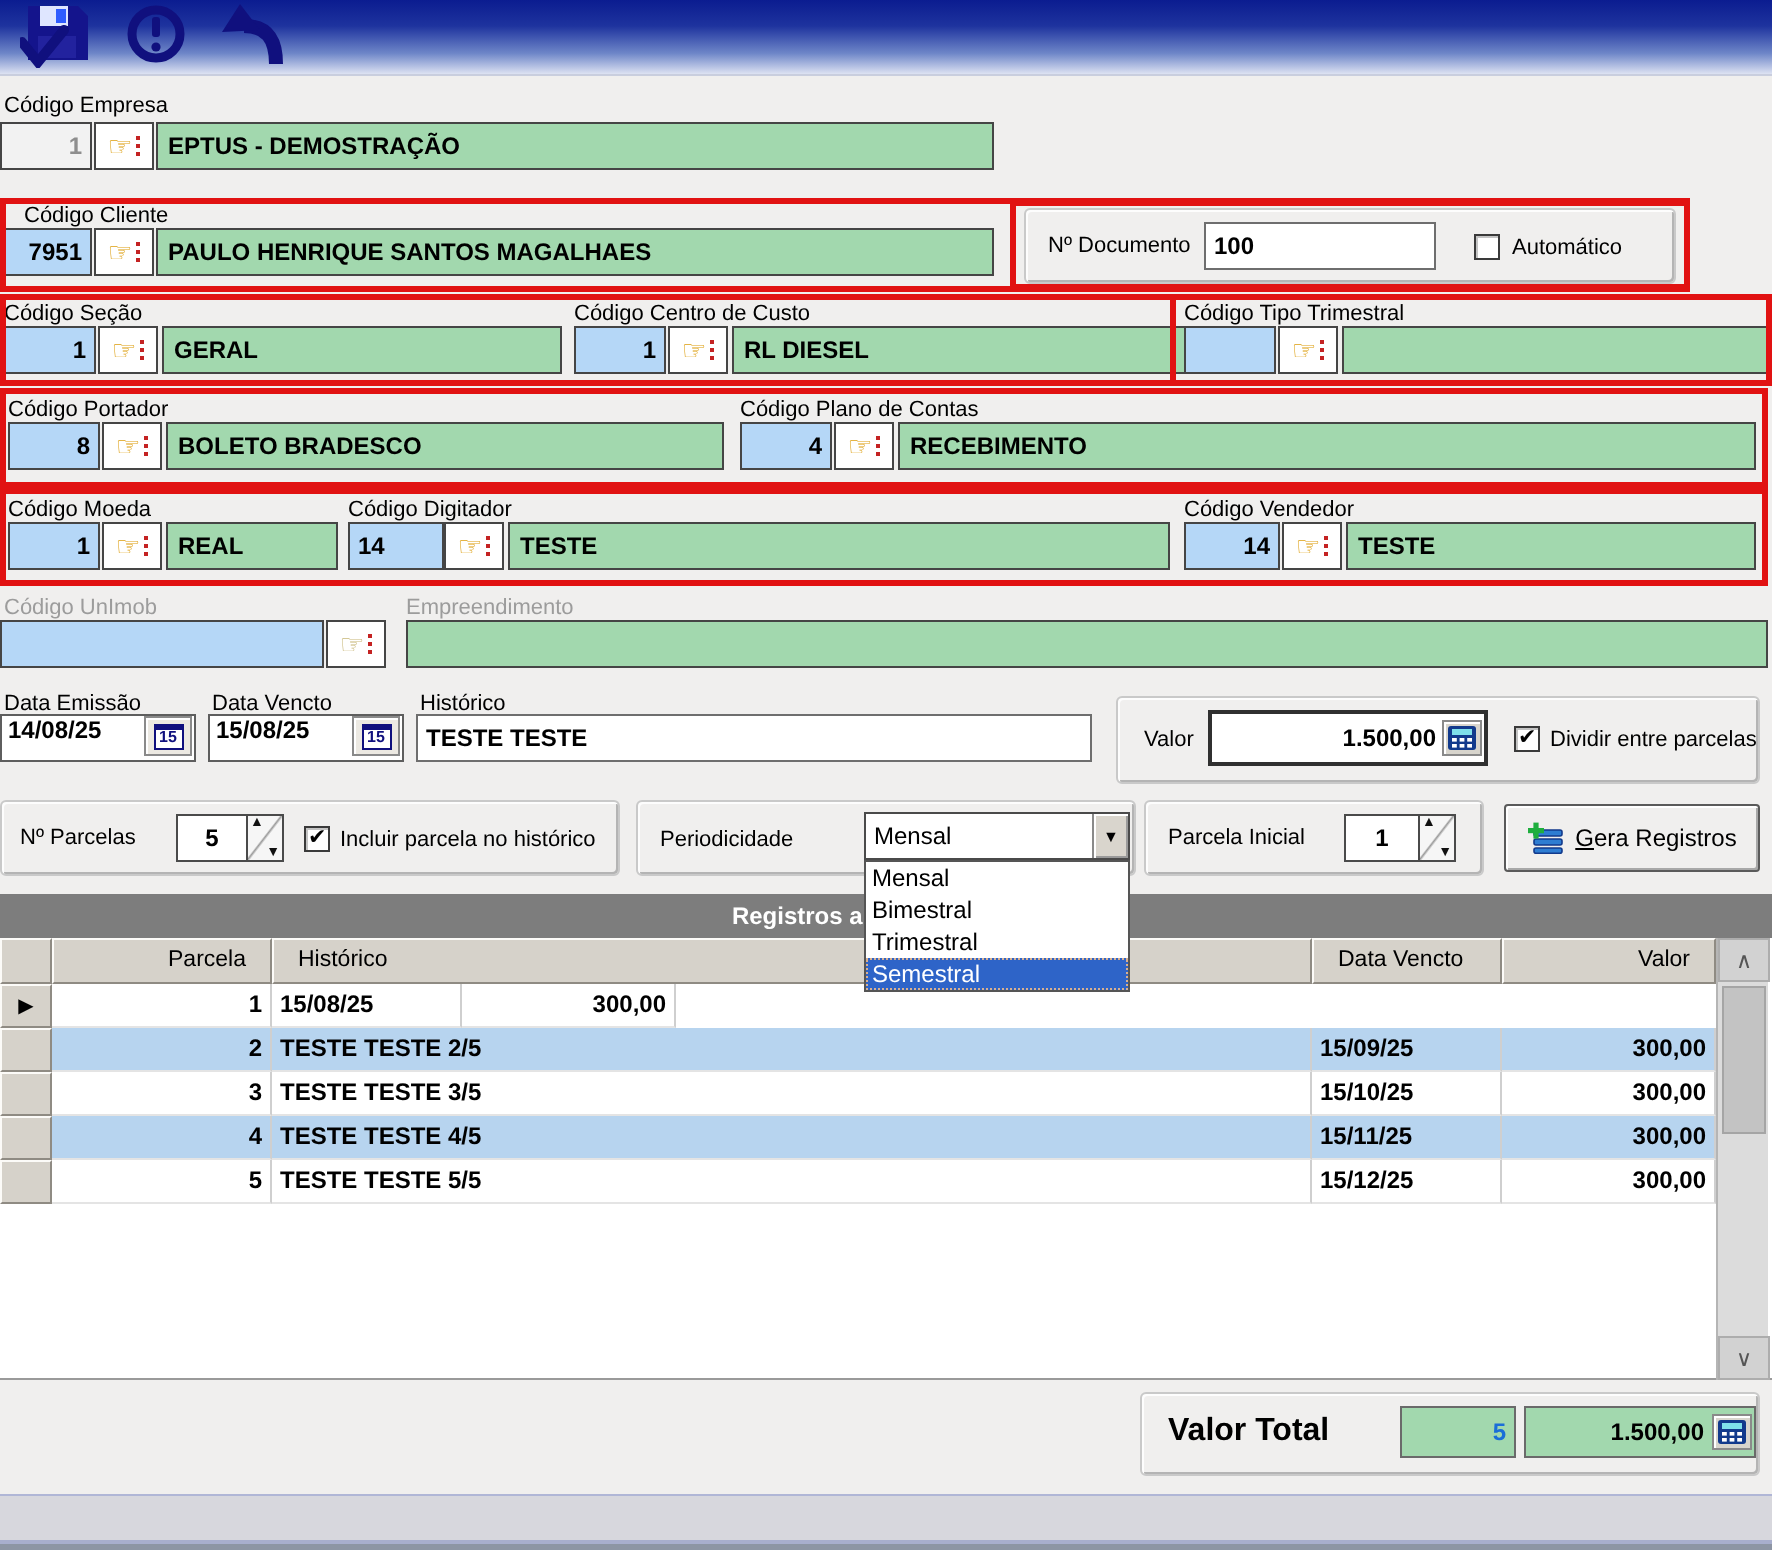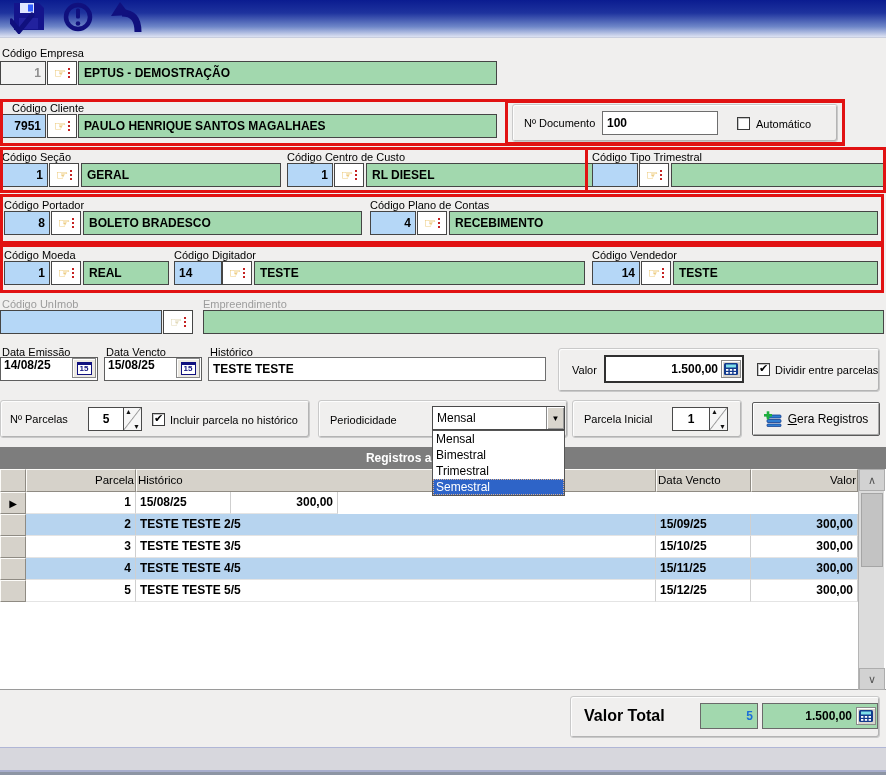--- a/index.html
+++ b/index.html
@@ -80,21 +80,21 @@
 
   .redbox{position:absolute;border:3px solid #e11212;box-sizing:border-box;z-index:6;pointer-events:none}
 
   .gridtitle{position:absolute;left:0;top:447px;width:886px;height:22px;background:#7d7d7d;color:#fff;
     font-size:12px;font-weight:700;text-align:center;line-height:22px}
 
   .grid{position:absolute;left:0;top:469px;width:886px;height:221px;background:#fff;box-sizing:border-box;
     border-bottom:1px solid #9a9a9a}
   .ghead{position:absolute;left:0;top:0;height:23px;display:flex}
   .hcell{box-sizing:border-box;background:#d6d2ca;border:1px solid;border-color:#fcfbf8 #8f8b83 #8f8b83 #fcfbf8;
-    font-size:11.5px;line-height:20px;padding:0 1px;white-space:nowrap;overflow:hidden}
+    font-size:11.5px;line-height:20px;padding:0 12px;white-space:nowrap;overflow:hidden}
   .grow{position:absolute;left:0;width:858px;height:22px;display:flex;cursor:pointer}
   .ind{width:26px;box-sizing:border-box;background:#d6d2ca;border:1px solid;border-color:#fcfbf8 #8f8b83 #8f8b83 #fcfbf8;
     display:flex;align-items:center;justify-content:center;font-size:10px}
   .dc{box-sizing:border-box;background:#fff;font-size:12px;font-weight:700;line-height:21px;padding:0 4px;
     border-right:1px solid #cfcfcf;border-bottom:1px solid #e4e4e4;white-space:nowrap;overflow:hidden}
   .grow.blue .dc{background:#b7d4ef}
   .w-parc{width:110px;text-align:right}
   .w-hist{width:520px}
   .w-dven{width:95px}
   .w-val{width:107px;text-align:right}

